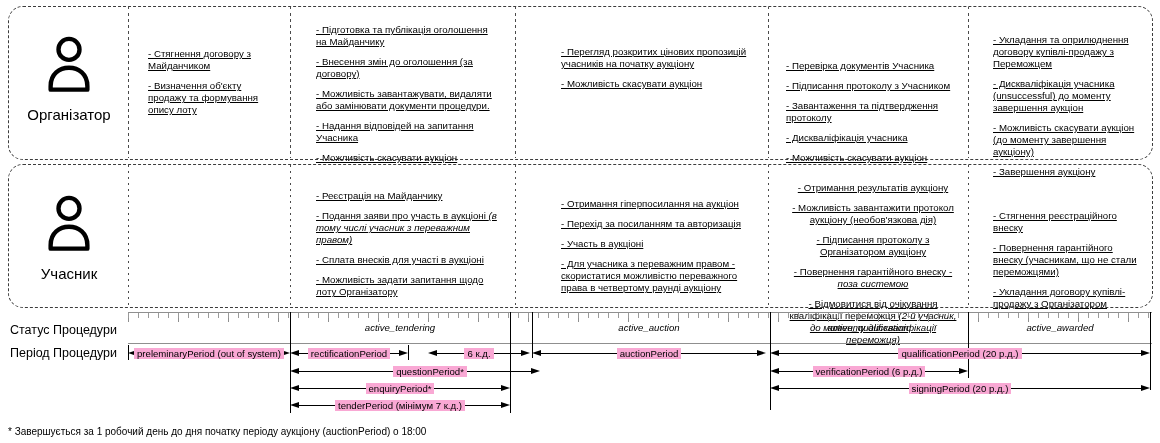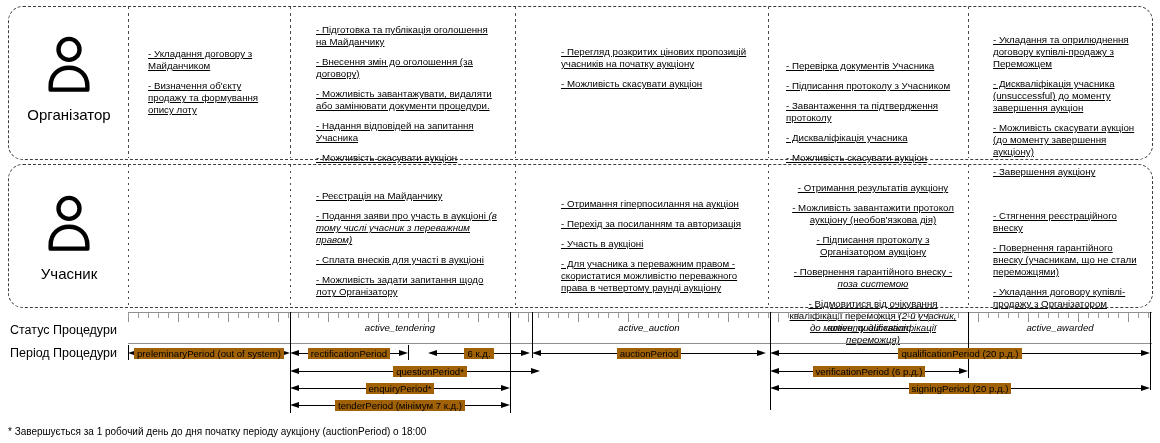--- a/index.html
+++ b/index.html
@@ -32,21 +32,21 @@
   .status-bottom{position:absolute;left:128px;top:343px;width:1024px;border-top:1px solid #8f8f8f;}
   .status{position:absolute;top:322px;font-size:9.6px;font-style:italic;text-align:center;white-space:nowrap;}
   .vline{position:absolute;width:1px;background:#000;}
 
   
   .arrow{position:absolute;height:16px;display:flex;align-items:center;justify-content:center;}
   .arrow::before{content:"";position:absolute;left:5px;right:5px;top:7.5px;border-top:1px solid #000;}
   .ah{position:absolute;top:4.5px;width:0;height:0;border-top:3.5px solid transparent;border-bottom:3.5px solid transparent;}
   .ah.l{left:0;border-right:9px solid #000;}
   .ah.r{right:0;border-left:9px solid #000;}
-  .al{position:relative;background:#a16207;padding:0 3px;font-size:9.6px;white-space:nowrap;}
+  .al{position:relative;background:#f9a8d4;padding:0 3px;font-size:9.6px;white-space:nowrap;}
 
   .footnote{position:absolute;left:8px;top:426px;font-size:10px;}
 </style>
 </head>
 <body>
 
 <div class="stage">
 
   <div class="lane lane1">
     <div class="divider" style="left:119px;top:0;height:151px;"></div>
@@ -76,21 +76,21 @@
     <span class="person">
       <svg width="56" height="60" viewBox="0 0 64 68" fill="none" stroke="#000" stroke-width="5" stroke-linejoin="round" stroke-linecap="round">
         <circle cx="32" cy="15" r="12"></circle>
         <path d="M11 61 v-4 c0 -14 10 -21 21 -21 s21 7 21 21 v4 z"></path>
       </svg>
     </span>
     <div class="lane-label">Учасник</div>
   </div>
 
   <div class="cell" style="left:140px;top:40px;width:148px;">
-      <div class="ci"><span>- Укладання договору з Майданчиком</span></div>
+      <div class="ci"><span>- Стягнення договору з Майданчиком</span></div>
       <div class="ci"><span>- Визначення об'єкту продажу та формування опису лоту</span></div>
     </div>
   <div class="cell" style="left:308px;top:16px;width:200px;">
       <div class="ci"><span>- Підготовка та публікація оголошення на Майданчику</span></div>
       <div class="ci"><span>- Внесення змін до оголошення (за договору)</span></div>
       <div class="ci"><span>- Можливість завантажувати, видаляти або замінювати документи процедури.</span></div>
       <div class="ci"><span>- Надання відповідей на запитання Учасника</span></div>
       <div class="ci"><span>- Можливість скасувати аукціон</span></div>
     </div>
   <div class="cell" style="left:553px;top:38px;width:212px;">

